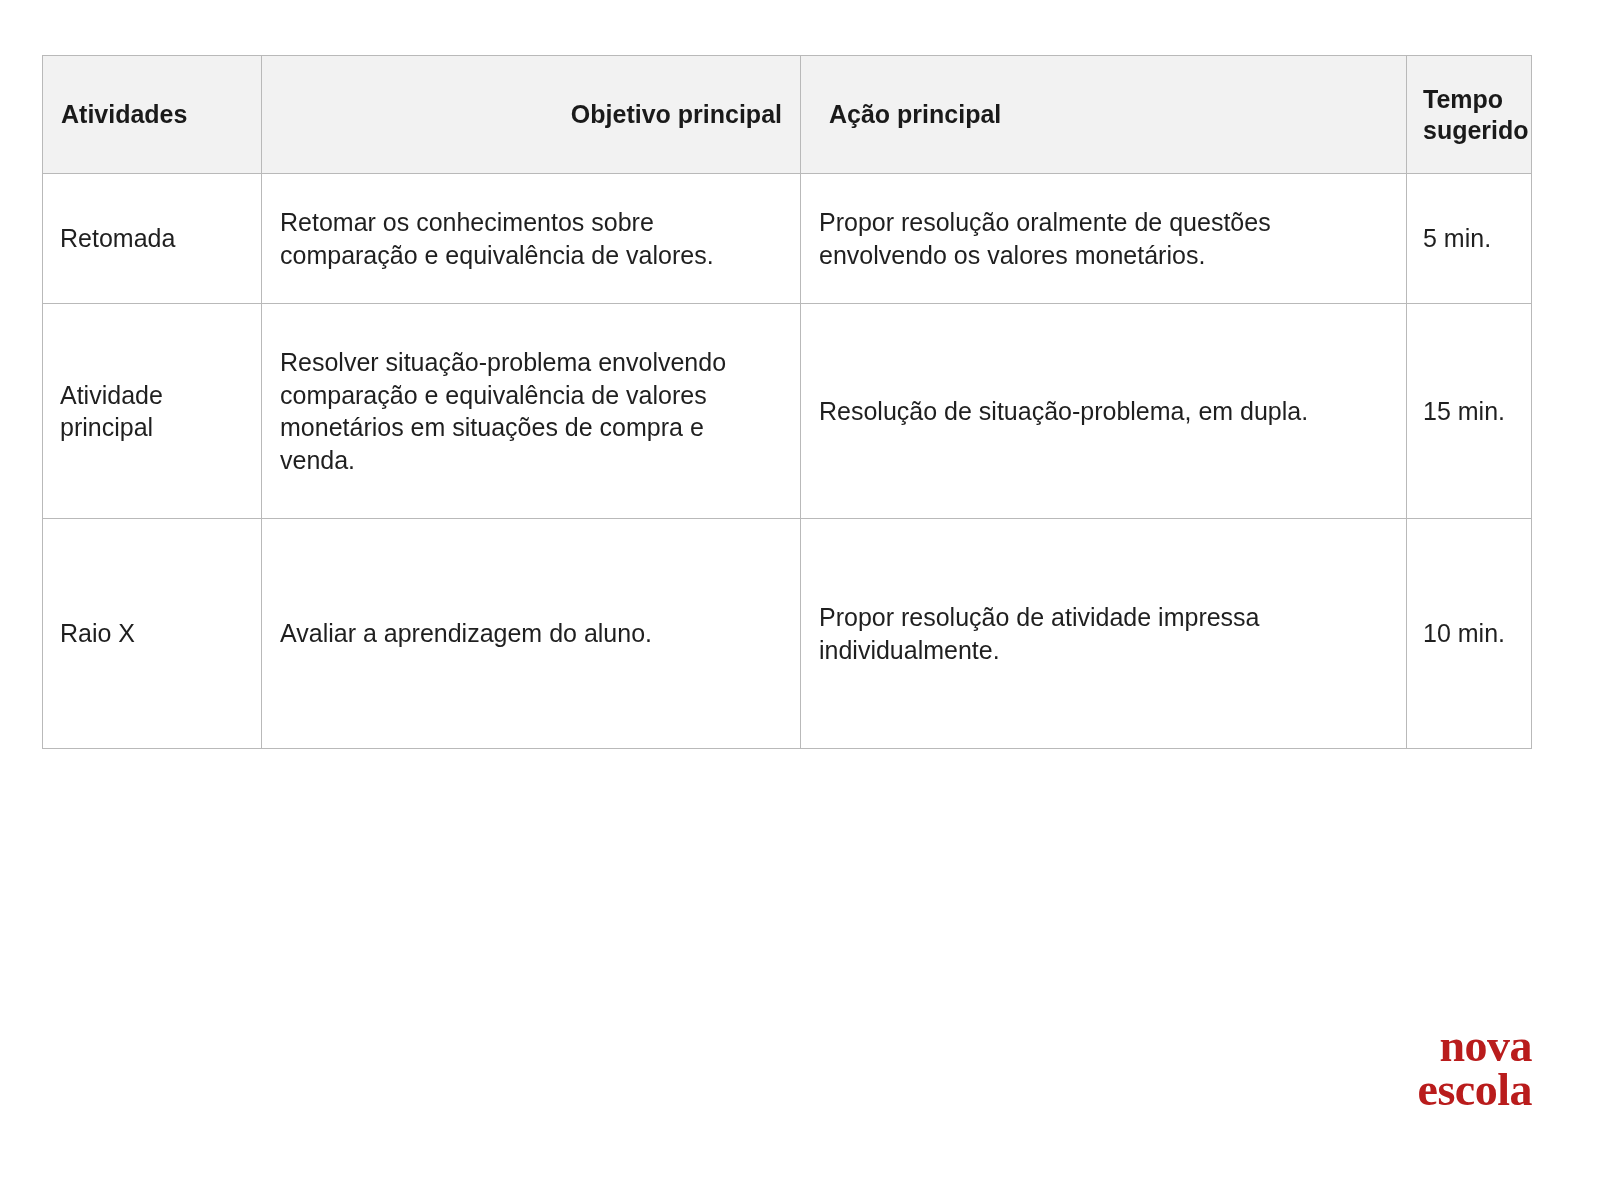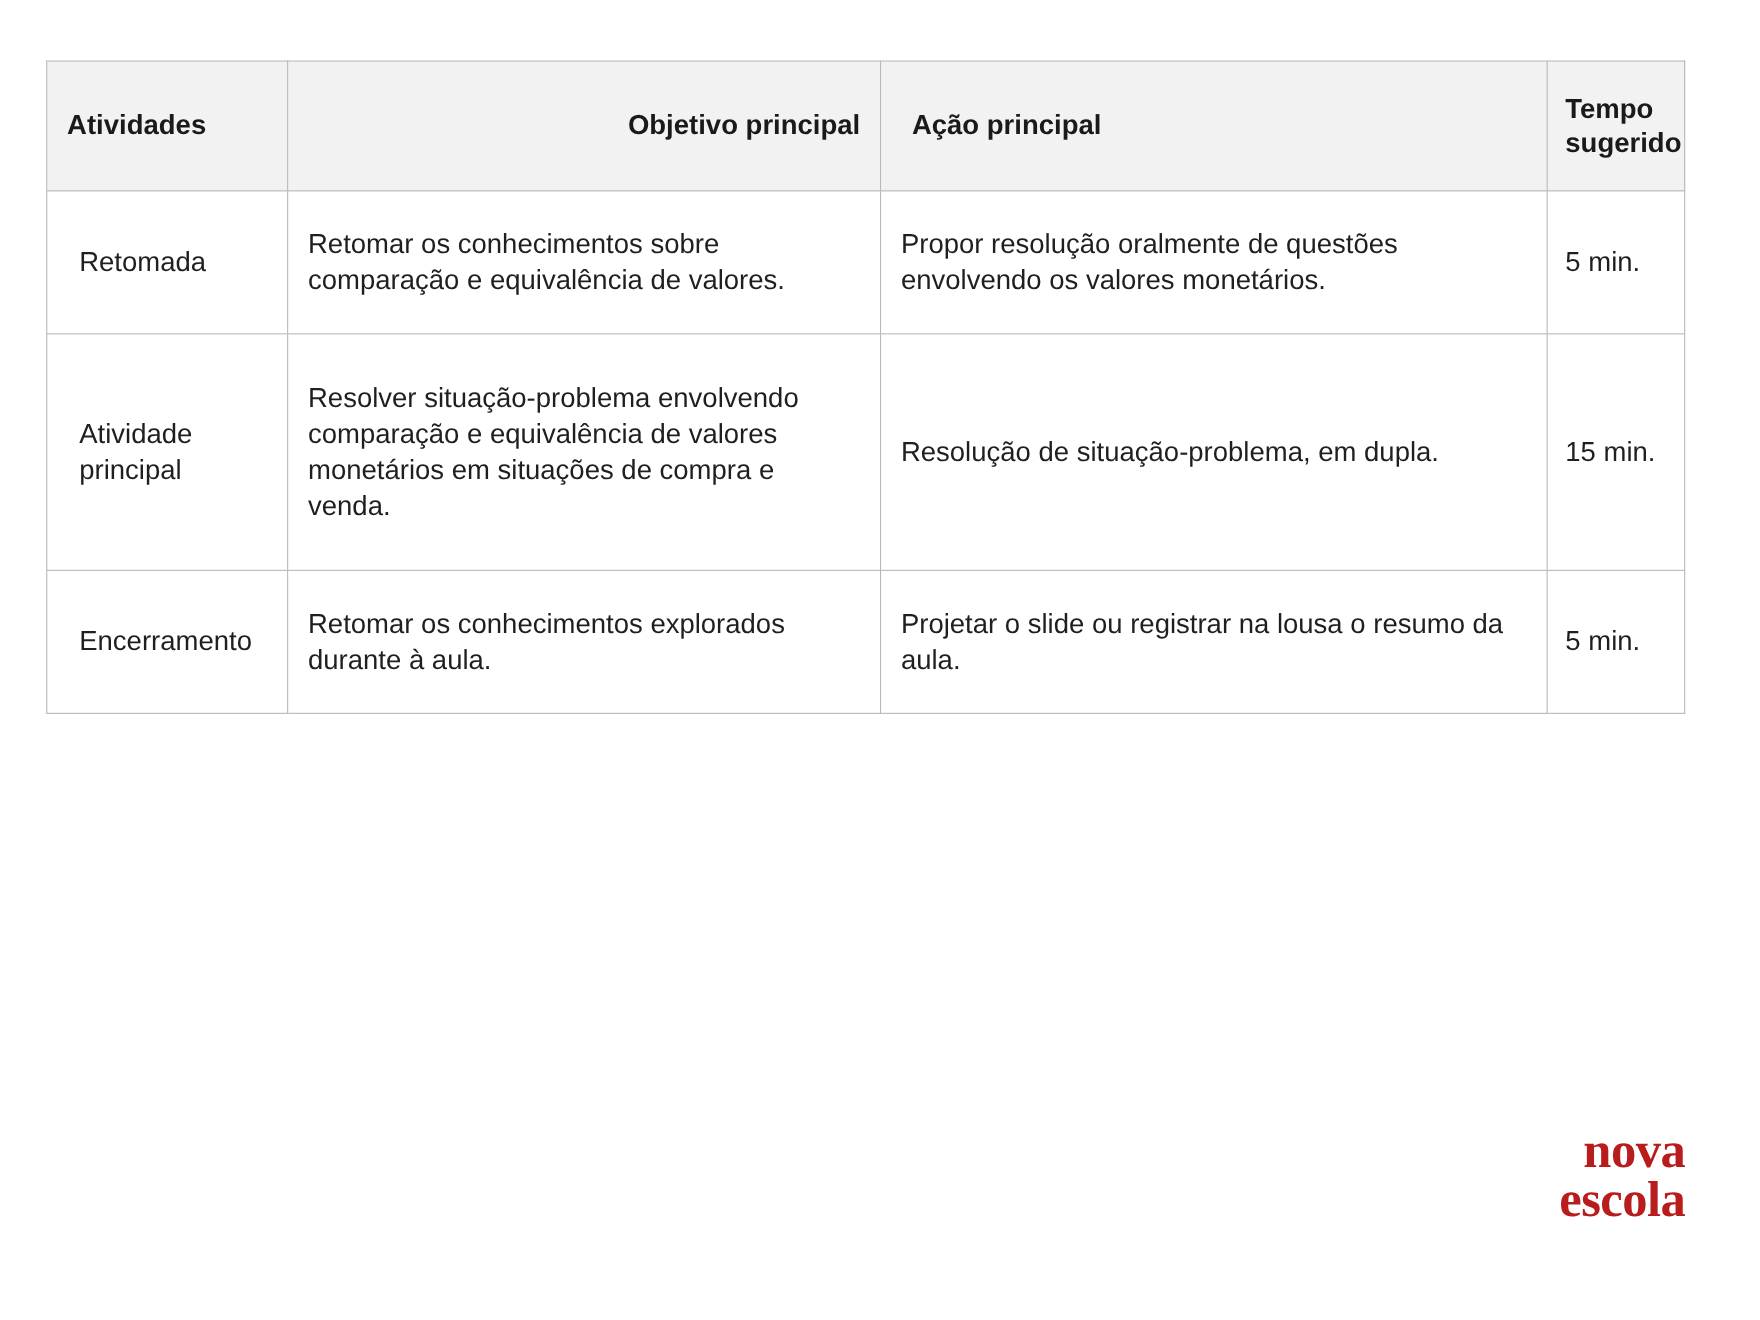--- a/index.html
+++ b/index.html
@@ -62,21 +62,21 @@
   thead th.th-tempo      { padding-left: 16px; margin-left: 45px; }
 
   tbody td {
     font-size: 25px;
     color: #1f1f1f;
     line-height: 1.30;
     padding: 14px 18px;
     font-weight: normal;
   }
 
-  tbody td.cell-atividade { padding-left: 29px; padding-right: 10px; margin-left: 25px; }
+  tbody td.cell-atividade { padding-left: 17px; padding-right: 10px; margin-left: 25px; }
   tbody td.cell-objetivo  { padding-left: 18px; padding-right: 24px; }
   tbody td.cell-acao      { padding-left: 18px; padding-right: 20px; }
   tbody td.cell-tempo     { padding-left: 16px; padding-right: 8px; white-space: nowrap; }
 
   tr.row-retomada td       { height: 130px; }
   tr.row-atividade td      { height: 215px; }
   tr.row-discussao td      { height: 130px; }
   tr.row-encerramento td   { height: 130px; }
   tr.row-raiox td          { height: 230px; }
 
@@ -126,27 +126,27 @@
         </tr>
 
         <tr class="row-atividade">
           <td class="cell-atividade">Atividade principal</td>
           <td class="cell-objetivo">Resolver situação-problema envolvendo comparação e equivalência de valores monetários em situações de compra e venda.</td>
           <td class="cell-acao">Resolução de situação-problema, em dupla.</td>
           <td class="cell-tempo">15 min.</td>
         </tr>
 
 
-        <tr class="row-encerramento">
-          <td class="cell-atividade">Encerramento</td>
-          <td class="cell-objetivo">Retomar os conhecimentos explorados durante à aula.</td>
-          <td class="cell-acao">Projetar o slide ou registrar  na lousa o resumo da aula.</td>
-          <td class="cell-tempo">5 min.</td>
+
+        <tr class="row-raiox">
+          <td class="cell-atividade">Raio X</td>
+          <td class="cell-objetivo">Avaliar a aprendizagem do aluno.</td>
+          <td class="cell-acao">Propor resolução de atividade impressa individualmente.</td>
+          <td class="cell-tempo">10 min.</td>
         </tr>
-
 
       </tbody>
     </table>
   </div>
 
   <div class="logo">
     <span class="logo-line">nova</span>
     <span class="logo-line">escola</span>
   </div>
 

